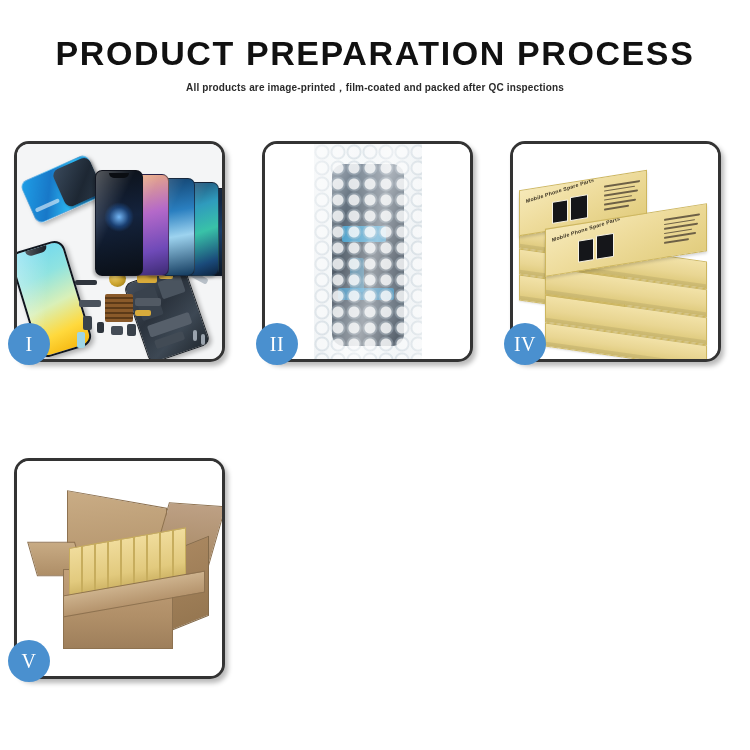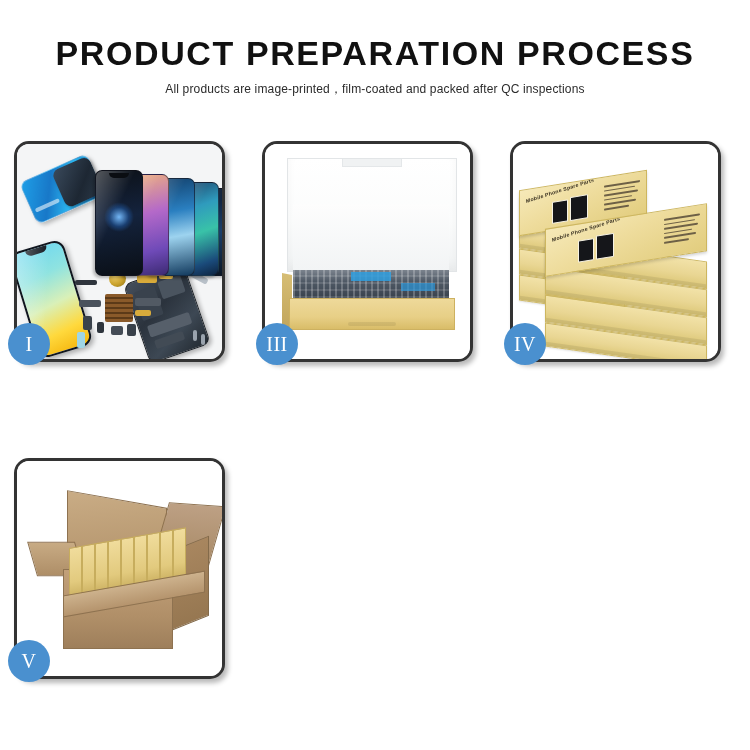--- a/index.html
+++ b/index.html
@@ -30,22 +30,22 @@
     font-size: 34px;
     font-weight: bold;
     letter-spacing: 1.6px;
     color: #111111;
     line-height: 1.05;
     white-space: nowrap;
   }
   .subtitle {
     margin: 0;
     padding-top: 9px;
-    font-size: 12px;
-    font-weight: normal;
+    font-size: 10px;
+    font-weight: bold;
     letter-spacing: 0.15px;
     color: #2b2b2b;
     white-space: nowrap;
   }
 
   
   .grid {
     position: absolute;
     left: 14px;
     top: 141px;
@@ -460,35 +460,34 @@
             <i class="pt-small4"></i>
           <i class="pt-batt"></i>
             <i class="pt-screw1"></i>
             <i class="pt-screw2"></i>
             <i class="pt-tool"></i>
         </div>
       </div>
       <div class="badge">I</div>
     </div>
 
-
     <div class="panel">
       <div class="panel-clip">
-        <div class="box3-lid"></div>
-        <div class="box3-inner"></div>
-        <div class="box3-content">
-          <span class="tex"></span>
-            <span class="blue-a"></span>
-            <span class="blue-b"></span>
-        </div>
-        <div class="box3-left"></div>
-        <div class="box3-base"></div>
+        <div class="bubble-bg"></div>
+        <div class="bubble-item">
+          <span class="accent1"></span>
+            <span class="accent2"></span>
+            <span class="accent3"></span>
+        </div>
+        <div class="bubble-overlay"></div>
+        <div class="bubble-sheen"></div>
       </div>
-      <div class="badge">III</div>
+      <div class="badge">II</div>
     </div>
+
 
     <div class="panel">
       <div class="panel-clip">
         <div class="stack">
           <div class="sbox sb-l1">
               <span class="edge"></span>
             </div>
           <div class="sbox sb-l2">
               <span class="edge"></span>
             </div>

